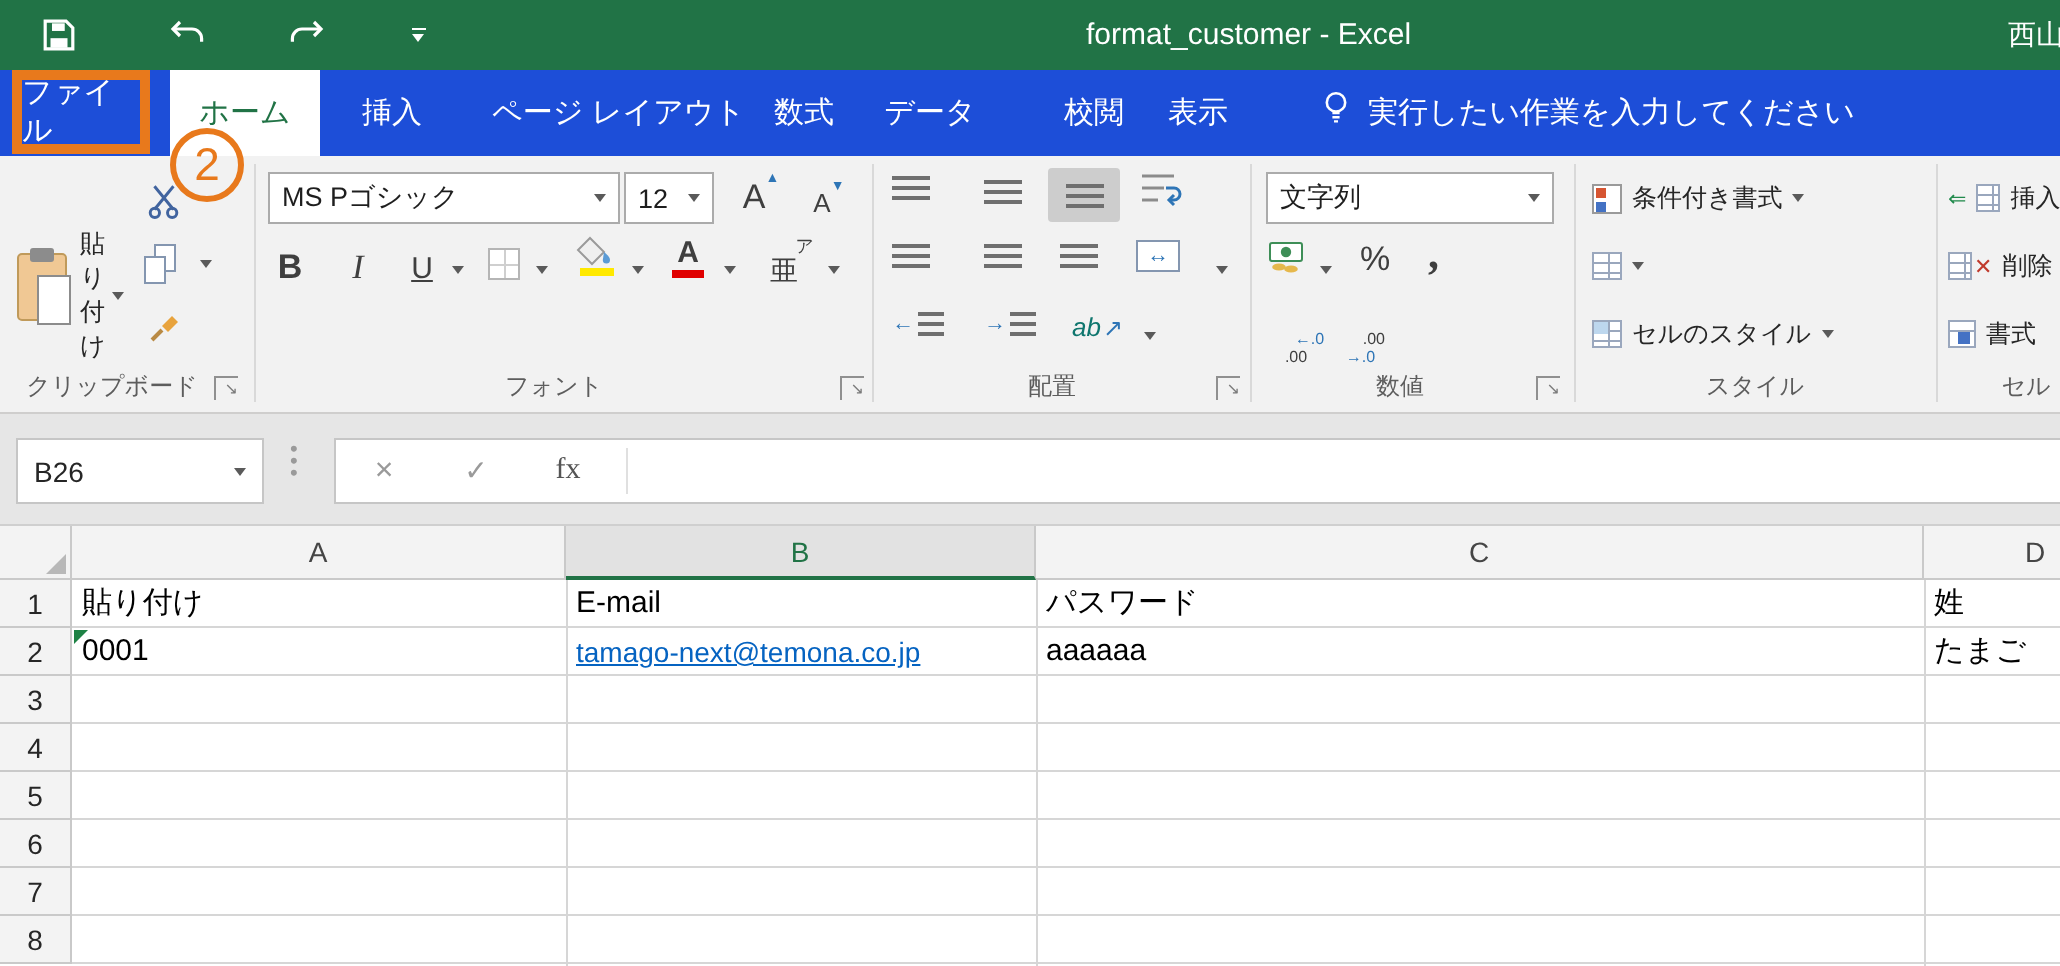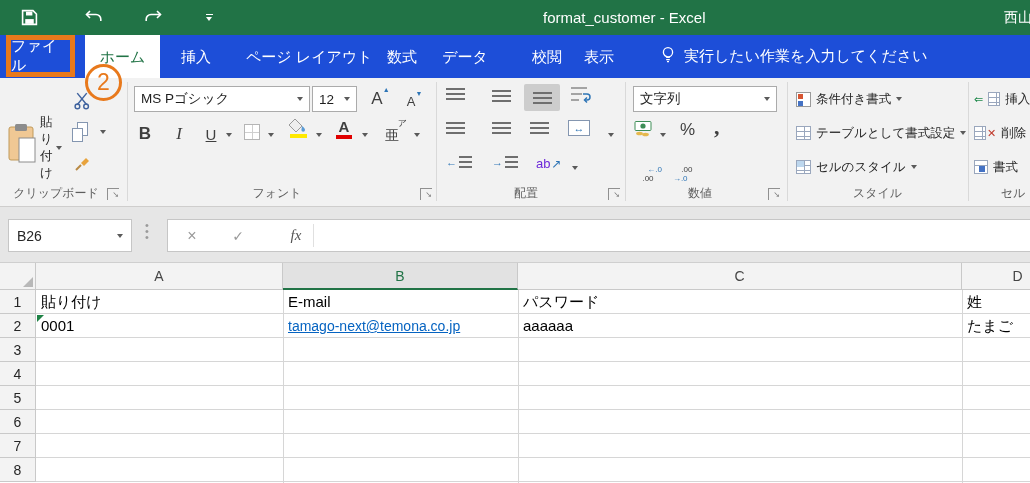--- a/index.html
+++ b/index.html
@@ -247,21 +247,21 @@
     <span class="caret" style="position:absolute;left:608px;top:55px"></span>
     <div class="rbtn" style="left:446px;top:78px;gap:2px">
         <span style="color:#2e75b6;font-size:11px">←</span>
         <span class="bars" style="width:13px"></span>
       </div>
     <div class="rbtn" style="left:492px;top:78px;gap:2px">
         <span style="color:#2e75b6;font-size:11px">→</span>
         <span class="bars" style="width:13px"></span>
       </div>
     <div class="rbtn" style="left:536px;top:78px;gap:1px">
-      <span style="font-size:13px;color:#6d28d9">ab</span>
+      <span style="font-style:italic;font-size:13px;color:#0f766e">ab</span>
       <span style="color:#2e75b6;font-size:12px">↗</span>
     </div>
     <span class="caret" style="position:absolute;left:572px;top:88px"></span>
     <div class="grp-label" style="left:436px;width:180px">配置</div>
     <div class="launcher" style="left:608px"></div>
 
     <div class="combo" style="left:633px;top:8px;width:144px">
       <span>文字列</span>
         <span class="caret"></span>
     </div>
@@ -289,21 +289,20 @@
     <div class="grp-label" style="left:625px;width:150px">数値</div>
     <div class="launcher" style="left:768px"></div>
 
     <div class="strow" style="left:796px;top:10px">
       <span class="sticon" style="position:static;width:15px;height:15px;border:1px solid #9a9a9a;background:linear-gradient(#d65532,#d65532) 1px 1px/5px 5px no-repeat,linear-gradient(#4472c4,#4472c4) 1px 8px/5px 5px no-repeat,#fff"></span>
       <span>条件付き書式</span>
         <span class="caret"></span>
     </div>
     <div class="strow" style="left:796px;top:44px">
       <span class="grid-ic"></span>
-      <span>テーブルとして書式設定</span>
         <span class="caret"></span>
     </div>
     <div class="strow" style="left:796px;top:78px">
       <span class="grid-ic" style="background:linear-gradient(#bdd7ee,#bdd7ee) 0 0/7px 6px no-repeat,linear-gradient(#9aa7bd,#9aa7bd) 0 4px/100% 1px no-repeat,linear-gradient(#9aa7bd,#9aa7bd) 0 9px/100% 1px no-repeat,linear-gradient(#9aa7bd,#9aa7bd) 7px 0/1px 100% no-repeat,#fff"></span>
       <span>セルのスタイル</span>
         <span class="caret"></span>
     </div>
     <div class="grp-label" style="left:787px;width:181px">スタイル</div>
 
     <div class="strow" style="left:974px;top:10px">
@@ -329,21 +328,21 @@
       <span class="caret" style="margin-left:auto"></span>
     </div>
     <div style="position:absolute;left:145px;top:15px;color:#9a9a9a;font-size:11px;letter-spacing:0;line-height:6px">•<br>•<br>•</div>
     <div class="fxpanel">
       <div class="fxbtn" style="left:12px;width:24px;font-size:16px">
           <span>×</span>
         </div>
       <div class="fxbtn" style="left:58px;width:24px;font-size:14px">
           <span>✓</span>
         </div>
-      <div class="fxbtn" style="left:116px;width:24px;font-size:15px;font-style:italic;font-family:'Liberation Serif',serif;color:#555">
+      <div class="fxbtn" style="left:104px;width:24px;font-size:15px;font-family:'Liberation Serif',serif;color:#555">
           <span>fx</span>
         </div>
       <div style="position:absolute;left:145px;top:4px;bottom:4px;width:1px;background:#e0e0e0"></div>
       <div style="position:absolute;left:152px;top:0;right:0;height:31px;line-height:31px;font-size:14px;color:#000"></div>
     </div>
   </div>
 
   <div class="sheet">
     <div class="corner"></div>
     <div class="colhdr" style="left:36px;width:247px">

